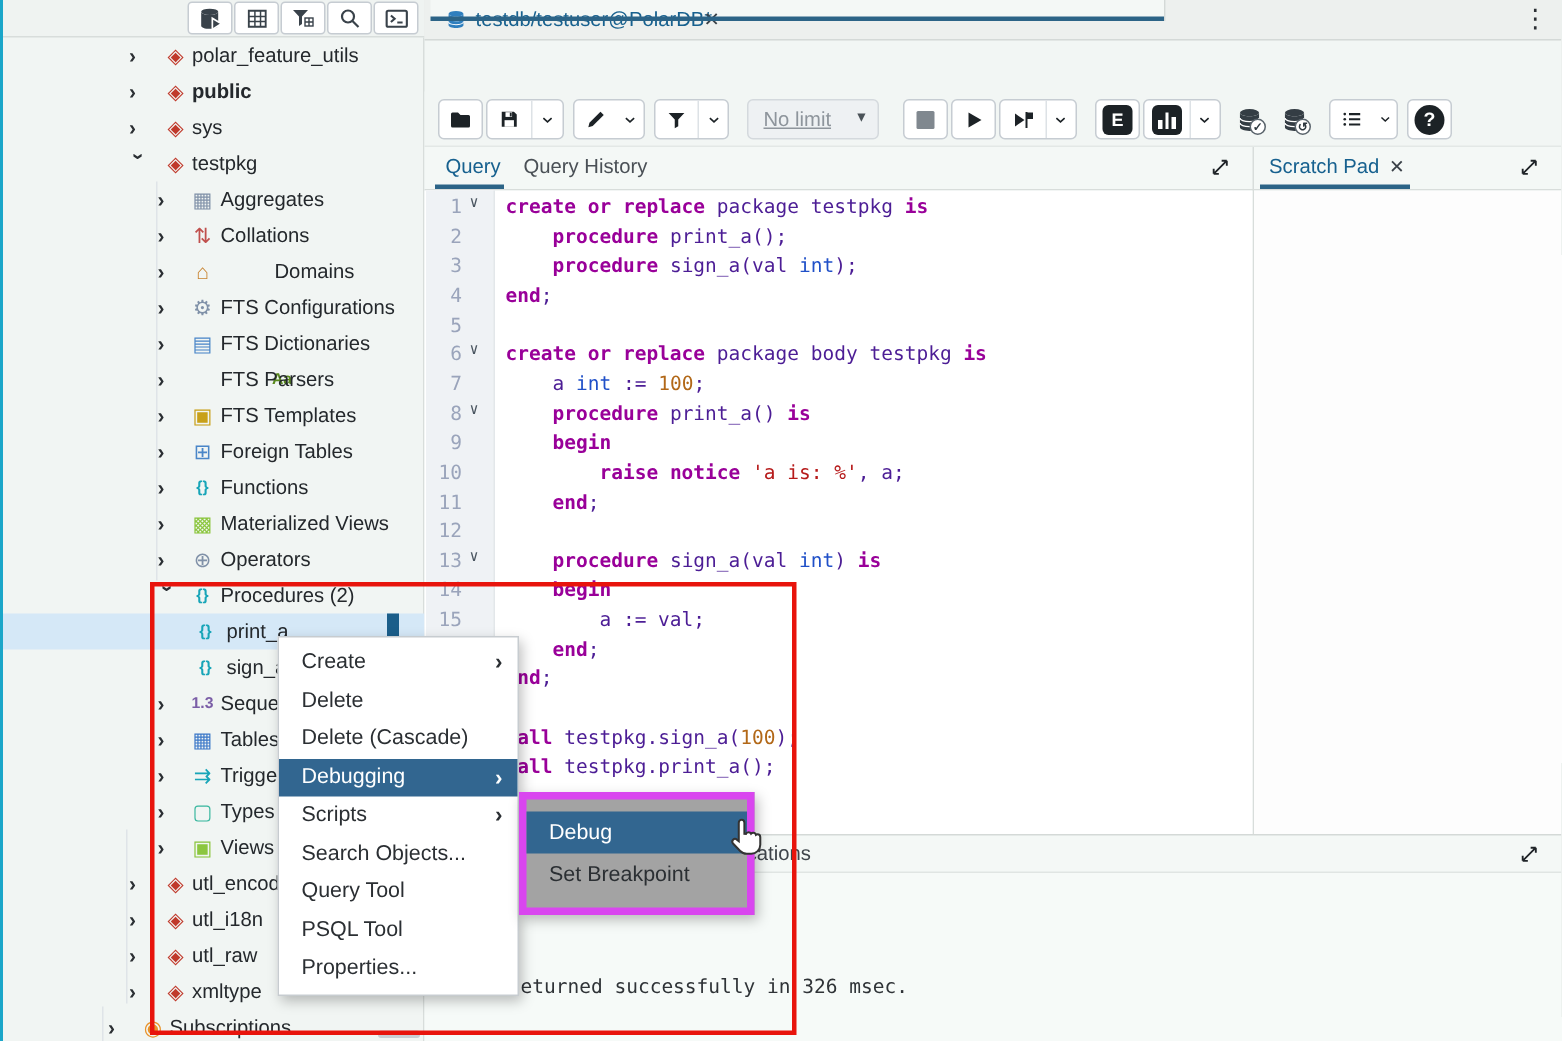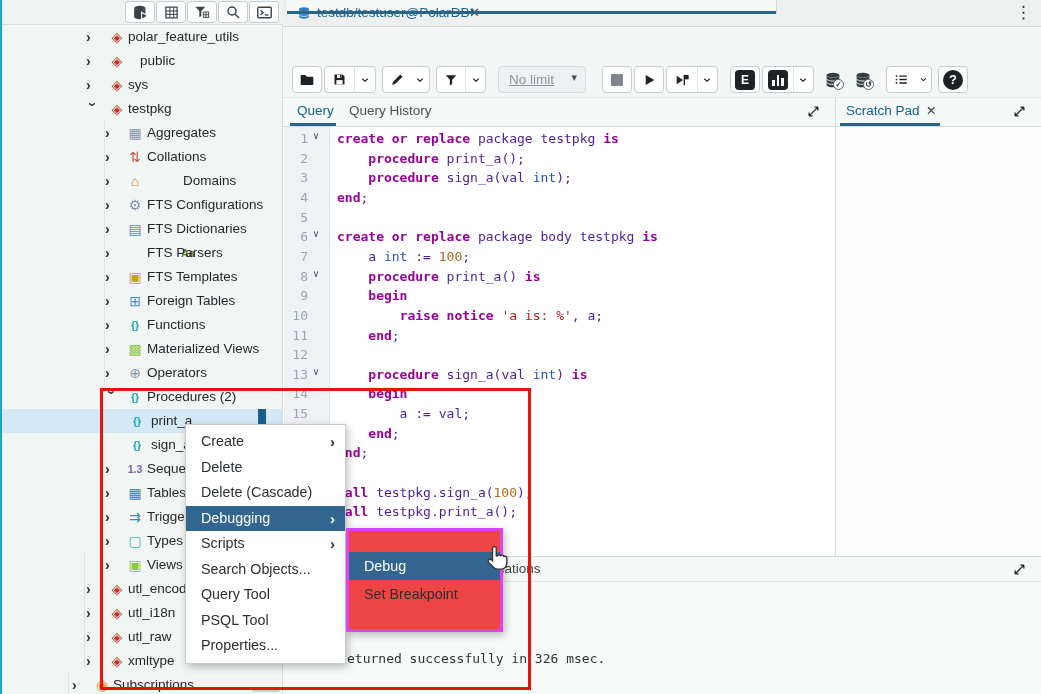--- a/index.html
+++ b/index.html
@@ -101,22 +101,22 @@
   #notif-tab { position:absolute; left:184px; top:0; line-height:24px; font-size:13.5px; color:#3f454b; }
   #bottom-content { left:283px; top:582px; width:758px; height:112px; background:#f6faf8; }
   .msg { position:absolute; font-family:"DejaVu Sans Mono", monospace; font-size:13px; color:#2f3337; white-space:pre; }
 
   
   #ctx-menu { left:185px; top:424px; width:161px; background:#fff; border:1px solid #c7ccd0;
               box-shadow:2px 3px 8px rgba(0,0,0,.25); z-index:30; padding:4px 0; }
   .mitem { position:relative; height:25.5px; line-height:25.5px; padding-left:15px; font-size:14.3px; color:#2b2f33; white-space:nowrap; }
   .mitem.hl { background:#326690; color:#fff; }
   .marrow { position:absolute; right:10px; top:0; font-size:15px; font-weight:bold; }
-  #ctx-submenu { left:346px; top:528px; width:157px; background:#ef4444; border:3px solid #d946ef;
-                 box-shadow:2px 3px 8px rgba(0,0,0,.25); z-index:31; padding:21px 0; }
+  #ctx-submenu { left:346px; top:528px; width:157px; background:#a3a3a3; border:5px solid #d946ef;
+                 box-shadow:2px 3px 8px rgba(0,0,0,.25); z-index:31; padding:8px 0; }
   #ctx-submenu .mitem { height:28px; line-height:28px; }
 
   #cursor { left:486px; top:545px; z-index:40; }
   #red-box { left:100px; top:388px; width:431px; height:302px; border:3px solid #e8140c;
              z-index:60; pointer-events:none; }
 </style>
 </head>
 <body>
 
 <svg width="0" height="0" style="position:absolute">
@@ -236,21 +236,21 @@
   </div>
   <div id="tree">
       <div class="trow" style="top: 25px;">
         <span class="tchev" style="left: 84px;">›</span>
         <span class="tico" style="left: 105px; color: rgb(192, 57, 43);">◈</span>
         <span class="tlab" style="left: 126px;">polar_feature_utils</span>
       </div>
       <div class="trow" style="top: 49px;">
         <span class="tchev" style="left: 84px;">›</span>
         <span class="tico" style="left: 105px; color: rgb(192, 57, 43);">◈</span>
-        <span class="tlab" style="left: 138px;">public</span>
+        <span class="tlab" style="left: 126px; font-weight: bold;">public</span>
       </div>
       <div class="trow" style="top: 73px;">
         <span class="tchev" style="left: 84px;">›</span>
         <span class="tico" style="left: 105px; color: rgb(192, 57, 43);">◈</span>
         <span class="tlab" style="left: 126px;">sys</span>
       </div>
       <div class="trow" style="top: 97px;">
         <span class="tchev rot" style="left: 84px;">›</span>
         <span class="tico" style="left: 105px; color: rgb(192, 57, 43);">◈</span>
         <span class="tlab" style="left: 126px;">testpkg</span>

